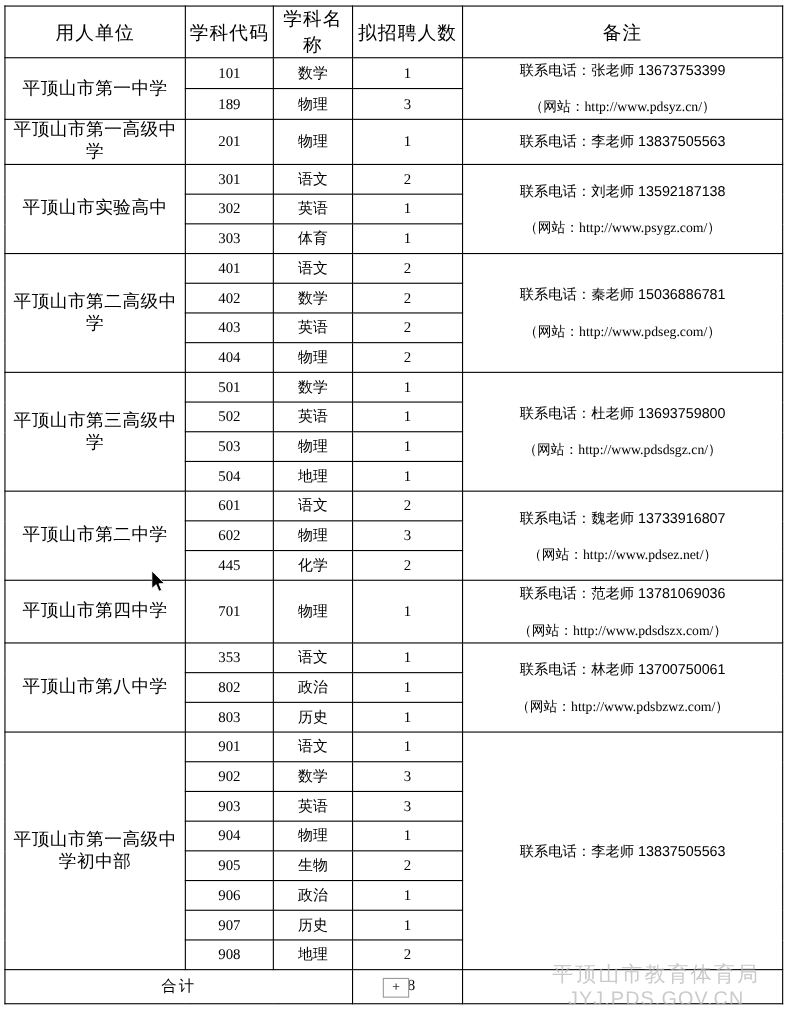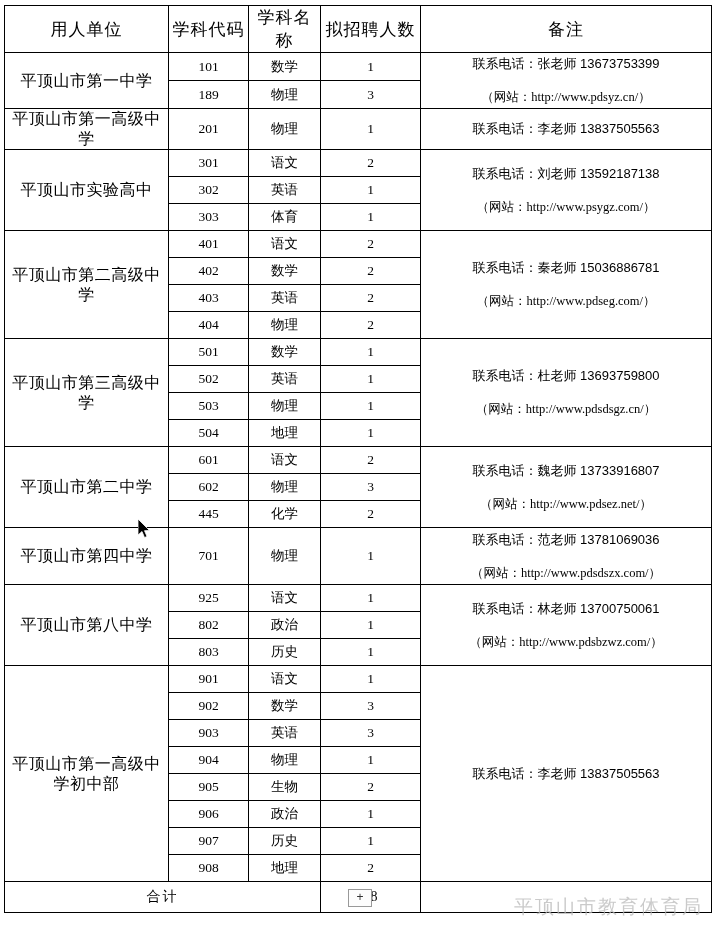--- a/index.html
+++ b/index.html
@@ -106,21 +106,21 @@
     background: #fdfdfd;
     font-size: 12px;
     line-height: 14px;
     text-align: center;
     color: #333333;
     font-family: "Liberation Sans", sans-serif;
   }
   
   .watermark {
     position: absolute;
-    right: 12px;
+    right: 24px;
     bottom: 12px;
     text-align: center;
     color: #b9b9b9;
     opacity: 0.75;
     pointer-events: none;
   }
   .watermark .wm-cn {
     font-size: 19px;
     letter-spacing: 2px;
     display: block;
@@ -280,21 +280,21 @@
     <td class="sub-cell">物理</td>
     <td class="num-cell">1</td>
     <td class="note-cell">
       <span class="note-line">联系电话：范老师 13781069036</span>
       <span class="note-line site">（网站：http://www.pdsdszx.com/）</span>
     </td>
   </tr>
 
   <tr>
     <td class="unit-cell" rowspan="3">平顶山市第八中学</td>
-    <td class="code-cell">925</td>
+    <td class="code-cell">353</td>
     <td class="sub-cell">语文</td>
     <td class="num-cell">1</td>
     <td class="note-cell" rowspan="3">
       <span class="note-line">联系电话：林老师 13700750061</span>
       <span class="note-line site">（网站：http://www.pdsbzwz.com/）</span>
     </td>
   </tr>
   <tr>
     <td class="code-cell">802</td>
     <td class="sub-cell">政治</td>
@@ -356,17 +356,18 @@
     <td class="total-num">48</td>
     <td class="empty-cell"></td>
   </tr>
 </tbody>
   </table>
 
 <div class="plus-btn">+</div>
 
 <div class="watermark">
   <span class="wm-cn">平顶山市教育体育局</span>
+  <span class="wm-en">JYJ.PDS.GOV.CN</span>
 </div>
 
 <svg class="cursor" viewBox="0 0 14 20">
   <polygon points="0,0 0,16 4,12.5 6.5,18.5 9,17.5 6.5,11.7 11.5,11.5" fill="#000000" stroke="#ffffff" stroke-width="0.8"></polygon>
 </svg>
 
 </body></html>

